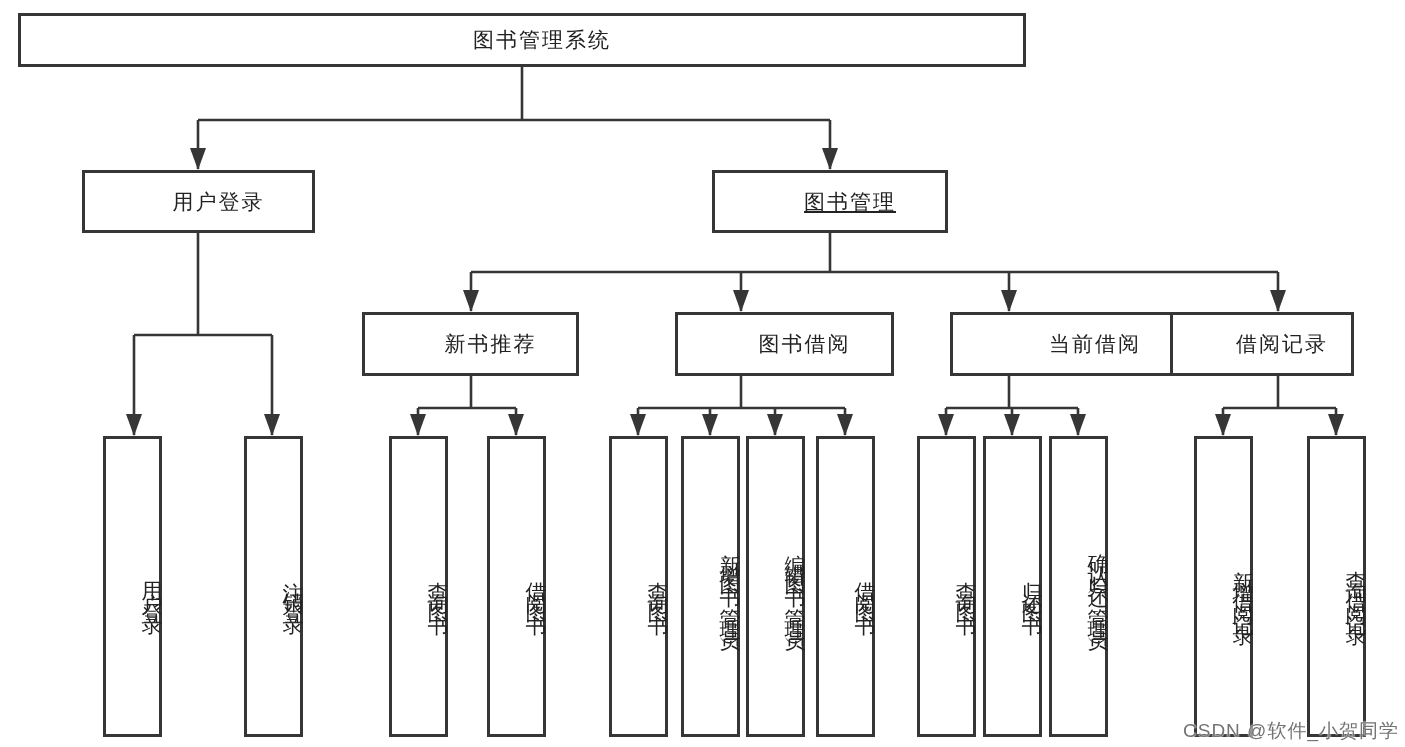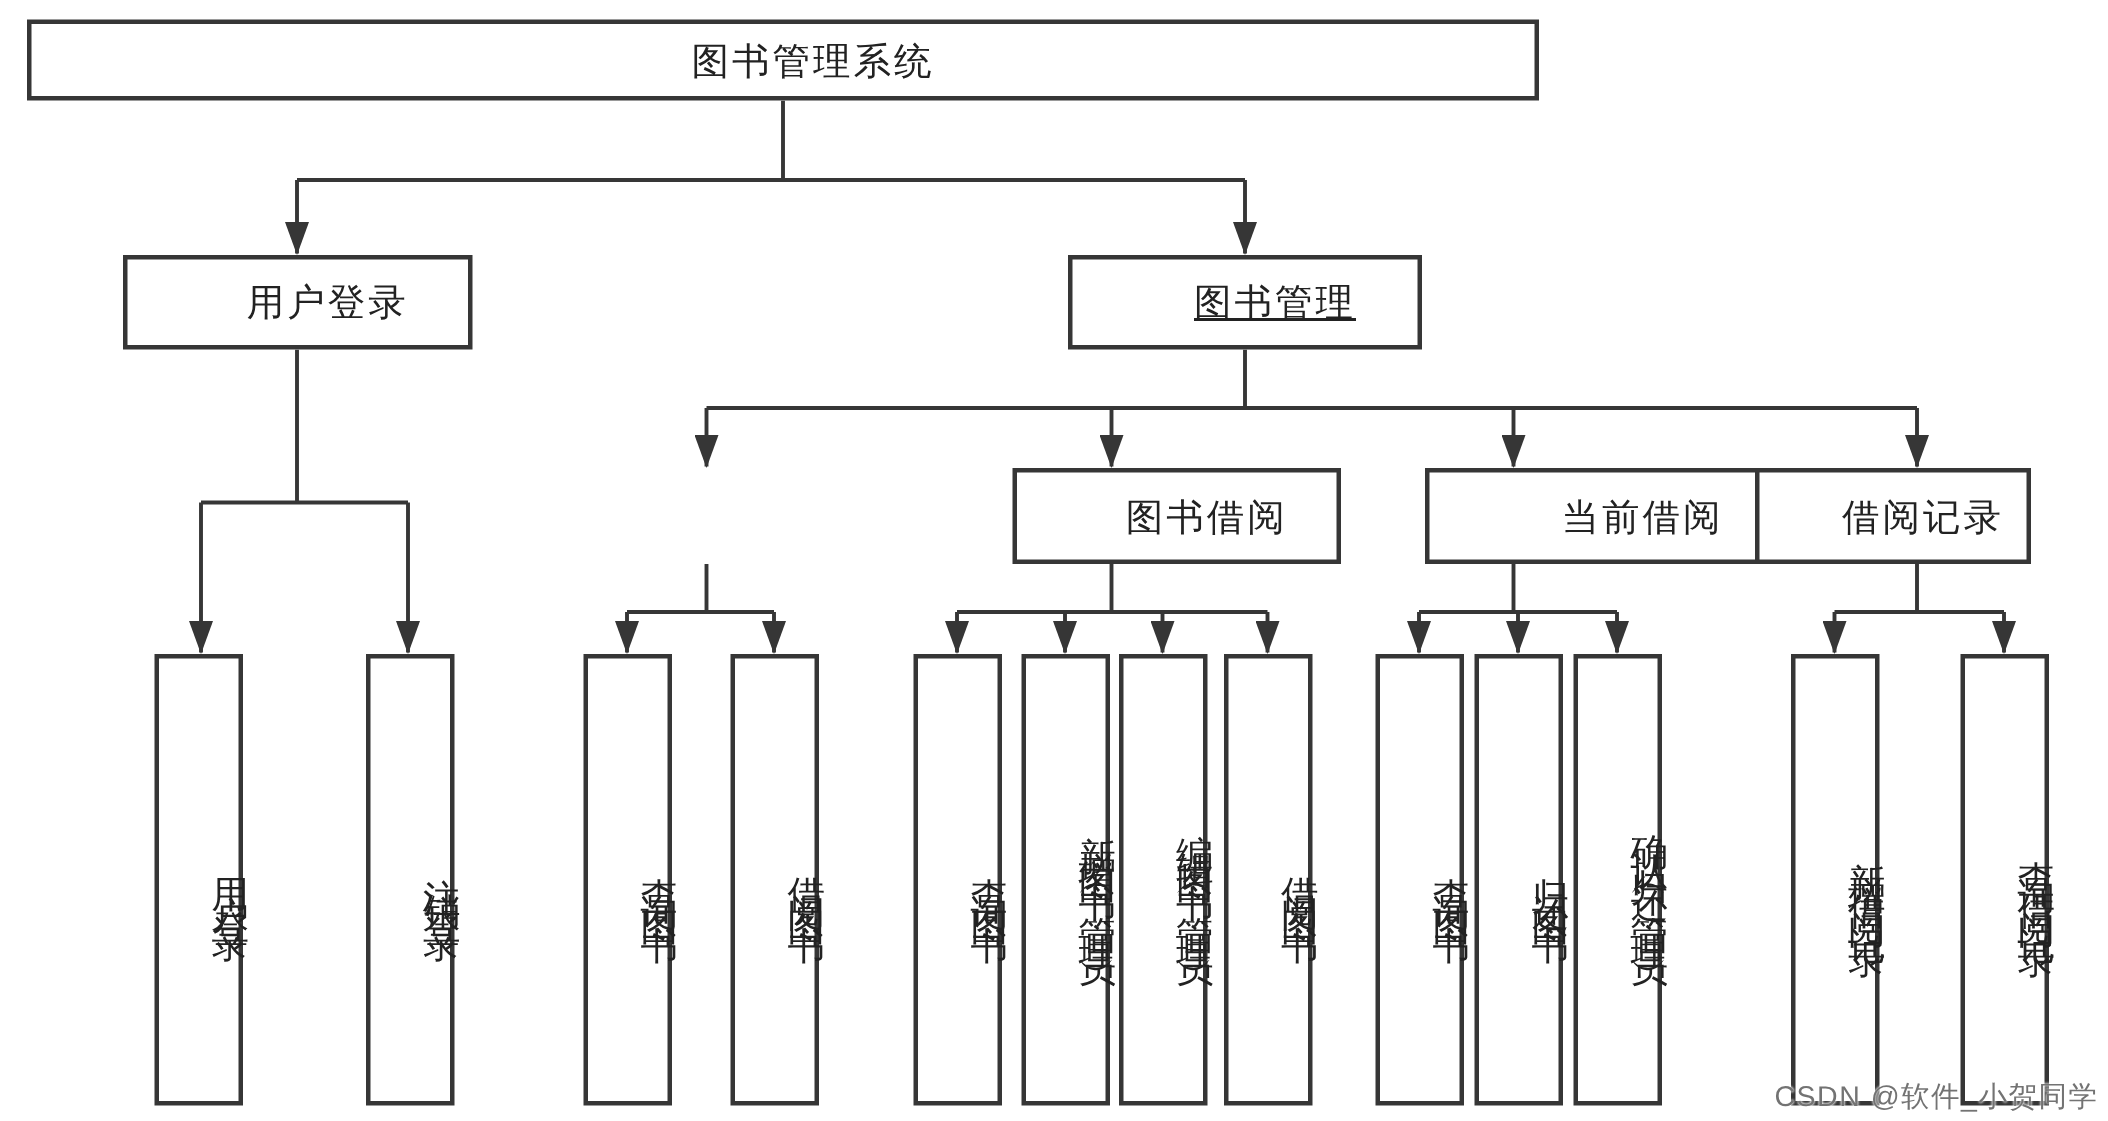--- a/index.html
+++ b/index.html
@@ -24,21 +24,21 @@
     height: 747px;
   }
   .node {
     position: absolute;
     box-sizing: border-box;
     border: 3px solid #363636;
     background: #ffffff;
     display: flex;
     align-items: center;
     justify-content: center;
-    font-size: 25px;
+    font-size: 21px;
     letter-spacing: 2px;
     white-space: nowrap;
     padding-left: 40px;
   }
   .node.vertical {
     writing-mode: vertical-rl;
     text-orientation: mixed;
     letter-spacing: 11px;
     white-space: normal;
     line-height: 1;
@@ -134,20 +134,21 @@
       <path d="M1223 408 V435" marker-end="url(#arrow)"></path>
       <path d="M1336 408 V435" marker-end="url(#arrow)"></path>
     </g>
   </svg>
 
   <div class="node n-root">图书管理系统</div>
 
   <div class="node n-l2 n-user">用户登录</div>
   <div class="node n-l2 n-mgmt">图书管理</div>
 
+  <div class="node n-l3 n-rec">新书推荐</div>
   <div class="node n-l3 n-bor">图书借阅</div>
   <div class="node n-l3 n-cur">当前借阅</div>
   <div class="node n-l3 n-log">借阅记录</div>
 
   <div class="node vertical n-l4 x-a1">用户登录</div>
   <div class="node vertical n-l4 x-a2">注销登录</div>
 
   <div class="node vertical n-l4 x-b1">查询图书</div>
   <div class="node vertical n-l4 x-b2">借阅图书</div>
 

